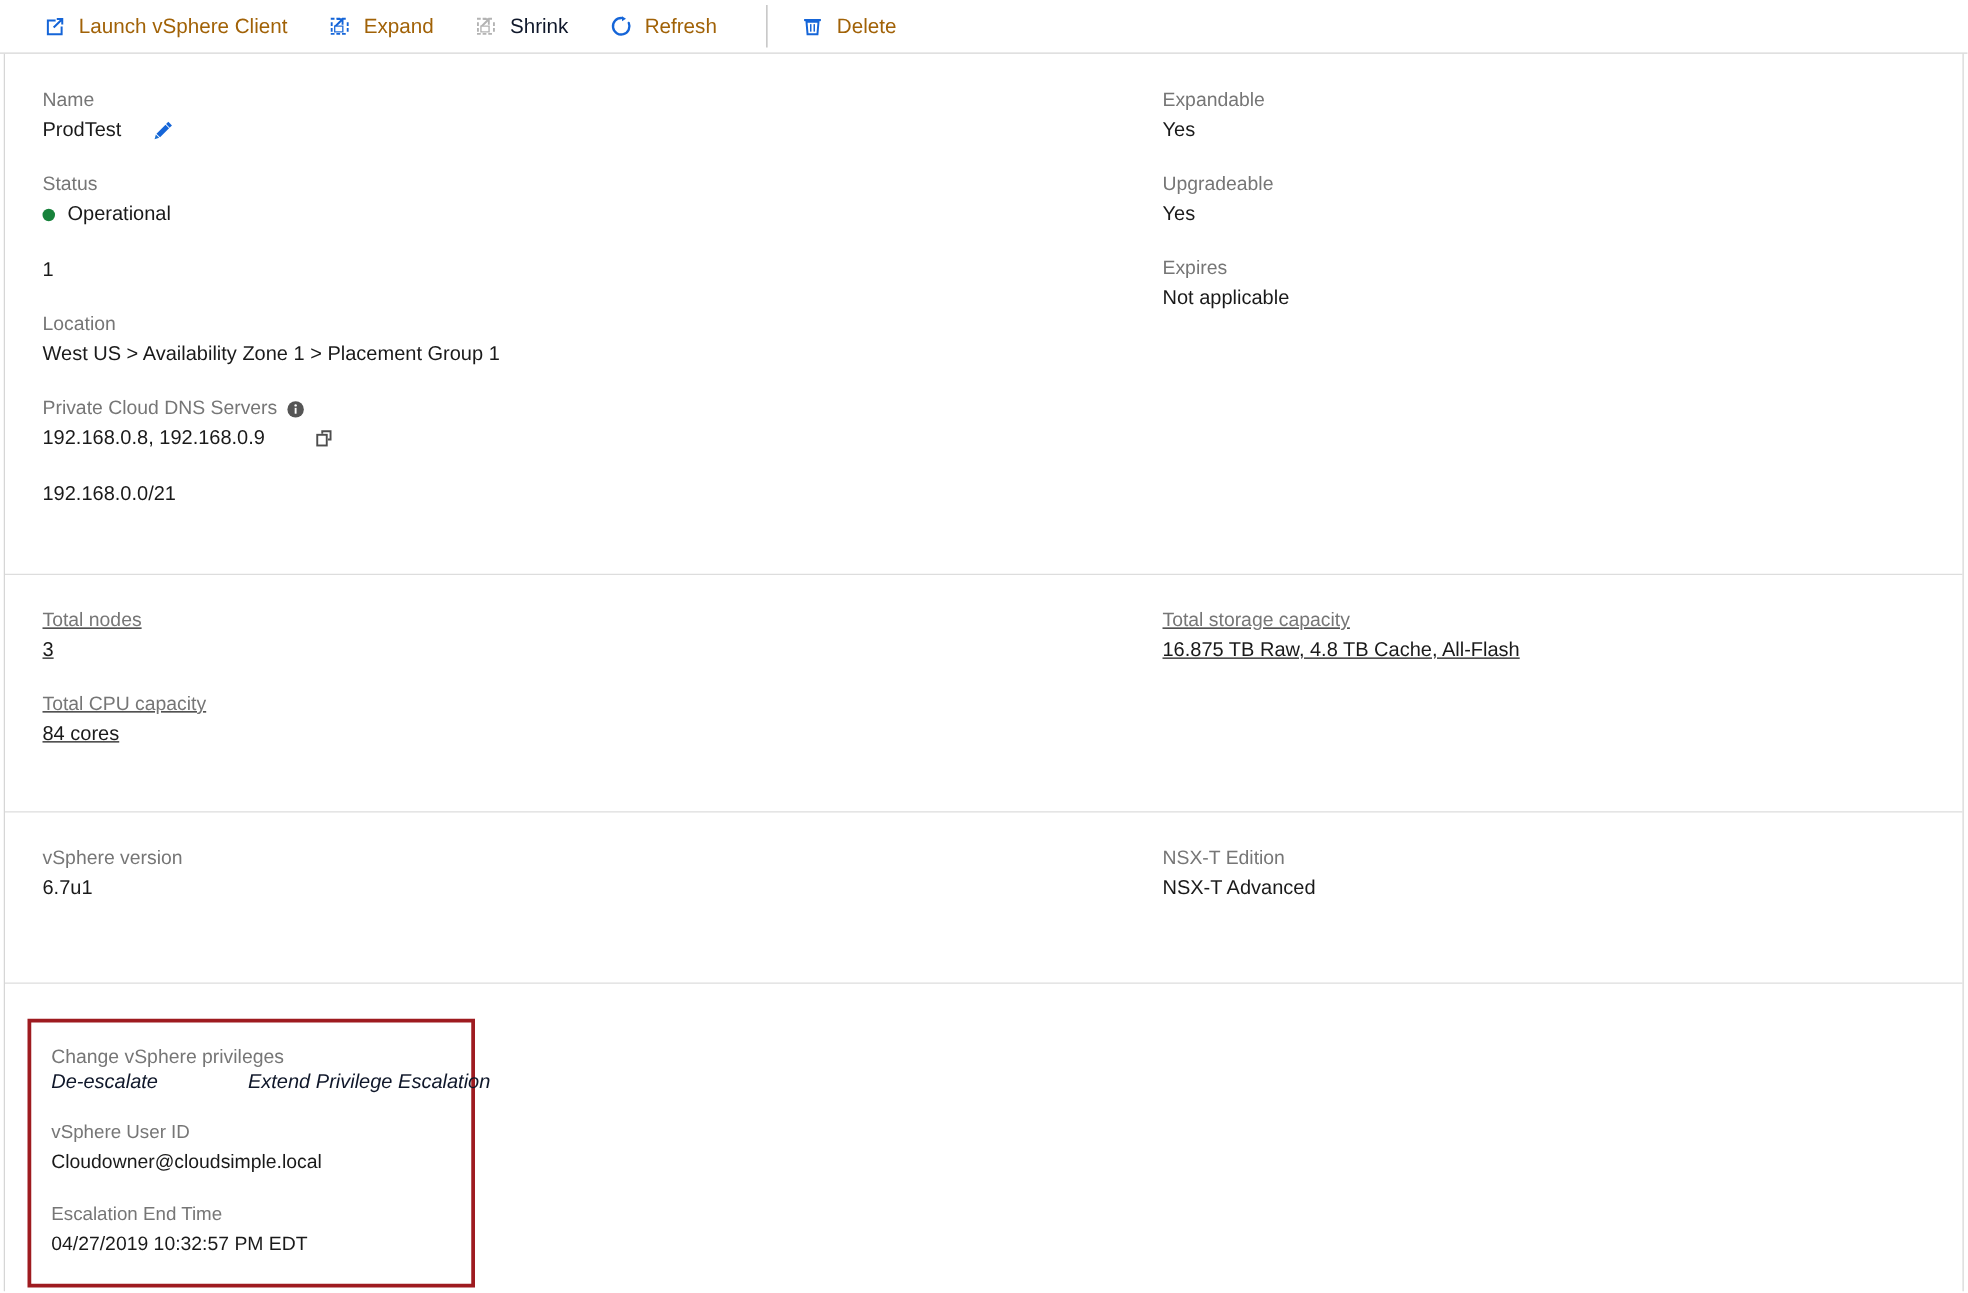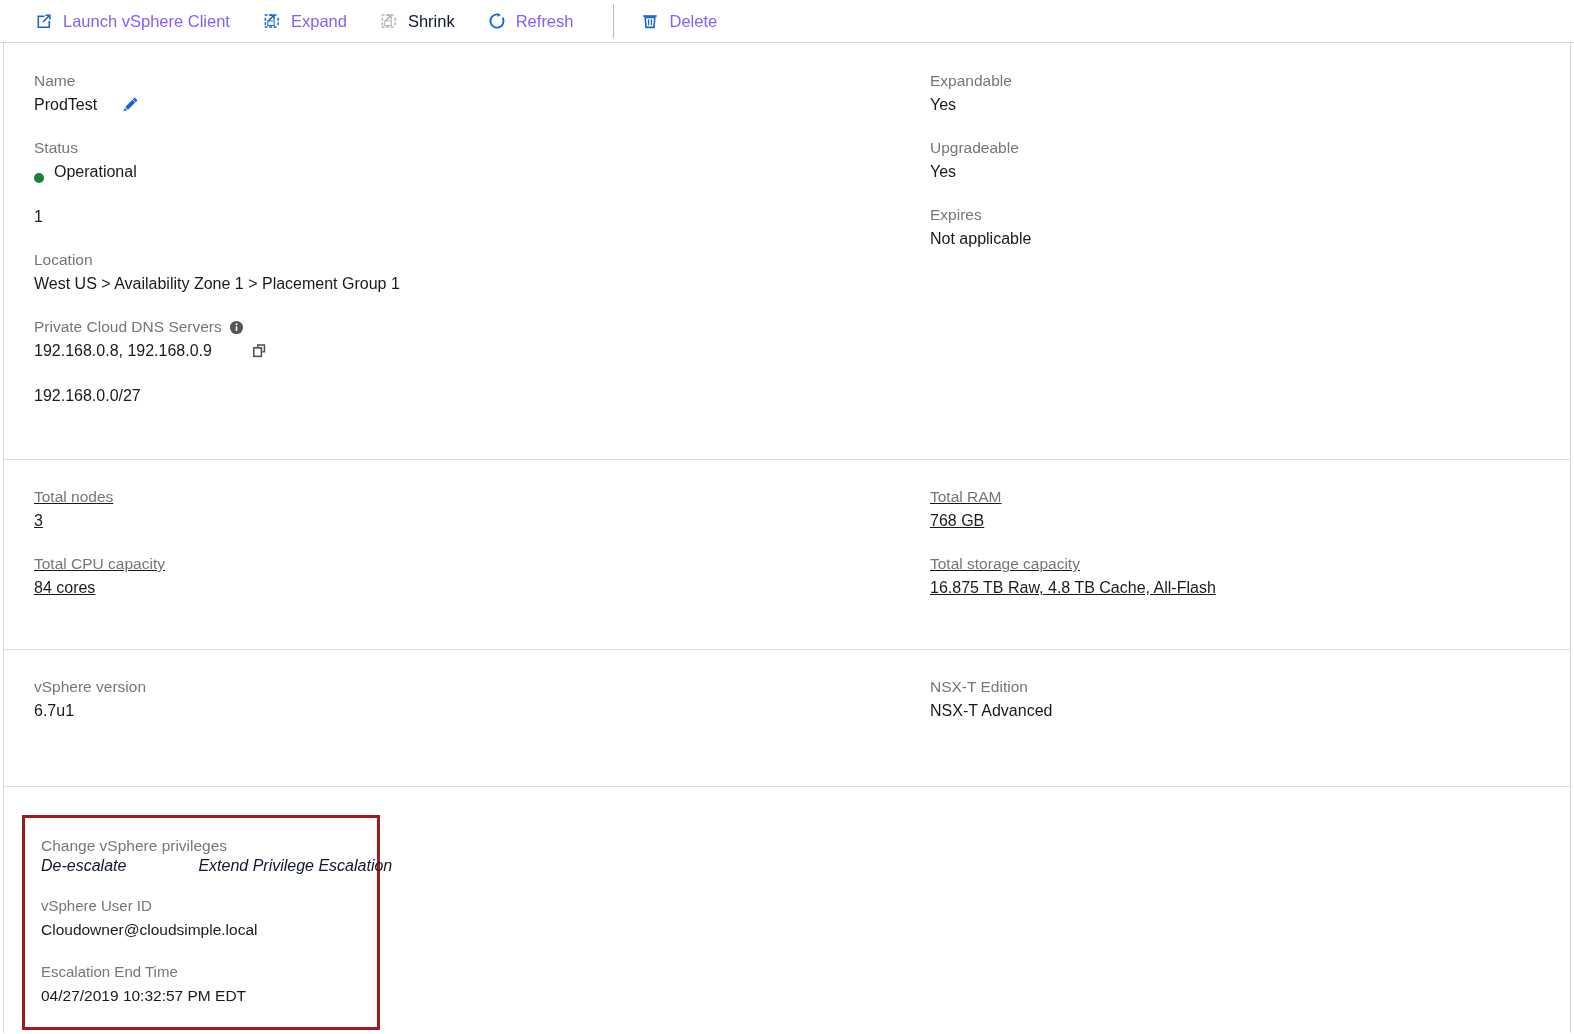--- a/index.html
+++ b/index.html
@@ -31,21 +31,21 @@
     padding-left: 34px;
     border-bottom: 1px solid #d6d6d6;
   }
   .tb-btn {
     display: flex;
     align-items: center;
     gap: 9px;
     padding: 4px 14px 4px 0;
     margin-right: 18px;
     font-size: 16.5px;
-    color: #8b5cf6;
+    color: #a16207;
     cursor: pointer;
     white-space: nowrap;
     background: none;
     border: none;
     font-family: "Liberation Sans", sans-serif;
   }
   .tb-btn.disabled {
     color: #0f172a;
     cursor: default;
   }
@@ -105,21 +105,21 @@
   .sec-priv     { padding-top: 0; border-bottom: none; }
 
   .edit-pencil { width: 19px; height: 19px; display: block; cursor: pointer; }
 
   .status-dot {
     width: 10px; height: 10px; border-radius: 50%;
     background: #17823b;
     display: inline-block;
     flex: 0 0 10px;
   }
-  .status-row { display: flex; align-items: flex-end; gap: 10px; }
+  .status-row { display: flex; align-items: center; gap: 10px; }
 
   .info-icon { width: 15px; height: 15px; display: block; cursor: pointer; }
   .copy-icon { width: 19px; height: 19px; display: block; cursor: pointer; margin-left: 14px; }
 
   
   .priv-wrap {
     padding-top: 28px;
     padding-left: 18px;
   }
   .priv-box {
@@ -271,21 +271,21 @@
               <span class="copy-icon">
                 <svg viewBox="0 0 20 20" width="19" height="19">
                   <path d="M7.4 3.4 h8.6 v8.6 h-3.0 v-1.6 h1.4 v-5.4 h-5.4 v1.4 h-1.6 z" fill="#4d4d4d"></path>
                   <rect x="4.0" y="7.2" width="8.0" height="9.0" fill="#ffffff" stroke="#4d4d4d" stroke-width="1.6"></rect>
                 </svg>
               </span>
             </div>
           </div>
 
           <div class="field">
-            <div class="f-value">192.168.0.0/27</div>
+            <div class="f-value">192.168.0.0/21</div>
           </div>
 
         </div>
 
         <div class="col-right">
           <div class="field">
             <div class="f-label">Expandable</div>
             <div class="f-value">Yes</div>
           </div>
           <div class="field">
@@ -306,24 +306,20 @@
           <div class="field">
             <div class="f-label">Total nodes</div>
             <div class="f-value">3</div>
           </div>
           <div class="field">
             <div class="f-label">Total CPU capacity</div>
             <div class="f-value">84 cores</div>
           </div>
         </div>
         <div class="col-right">
-          <div class="field">
-            <div class="f-label">Total RAM</div>
-            <div class="f-value">768 GB</div>
-          </div>
           <div class="field">
             <div class="f-label">Total storage capacity</div>
             <div class="f-value">16.875 TB Raw, 4.8 TB Cache, All-Flash</div>
           </div>
         </div>
       </div>
     </div>
 
     <div class="section sec-version">
       <div class="cols">

